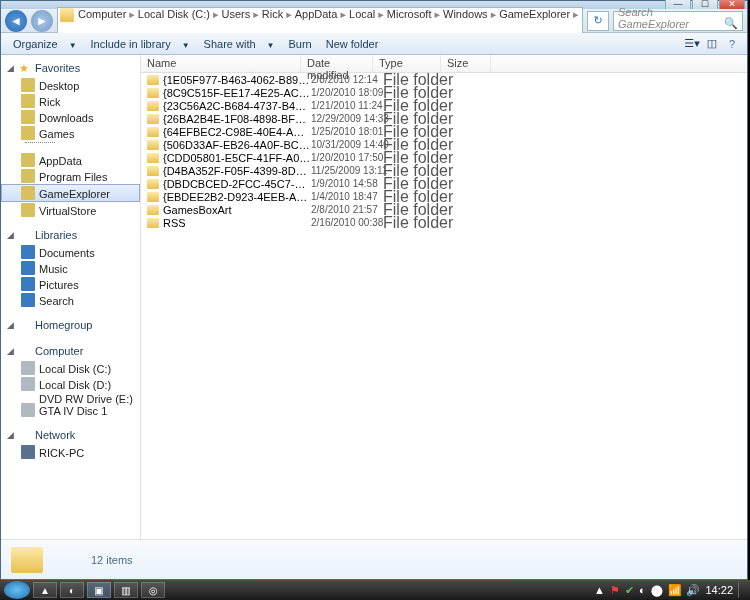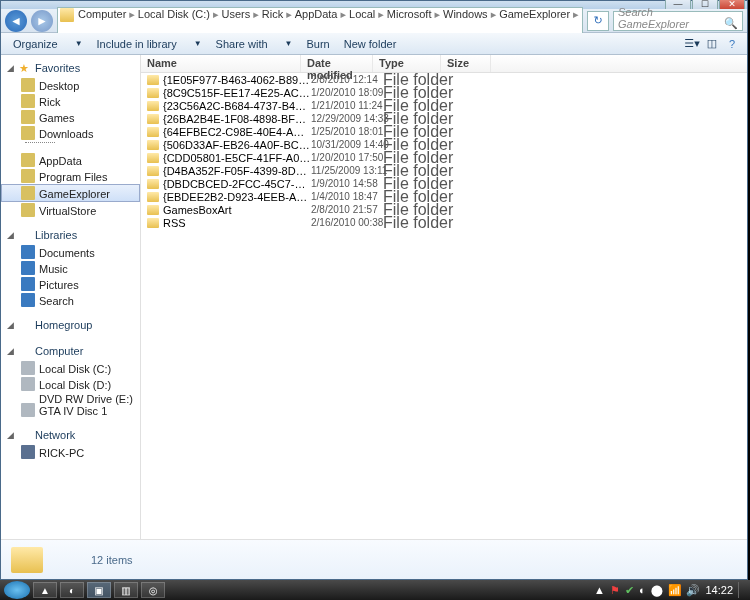--- a/index.html
+++ b/index.html
@@ -13,36 +13,36 @@
 .navbtn { width: 22px; height: 22px; border-radius: 50%; background: radial-gradient(#5a9ad8,#2a6ab8); display: flex; align-items: center; justify-content: center; color: #fff; font-size: 12px; }
 .navbtn.fwd { background: radial-gradient(#a8c8e8,#7898c8); }
 .addrbox { flex: 1; height: 28px; background: #fff; border: 1px solid #9bb; display: flex; padding: 0 2px; overflow: hidden; }
 .addrbox .fico { width: 14px; height: 14px; background: linear-gradient(#ffe9a8,#e8c050); border-radius: 1px; margin-right: 4px; flex-shrink: 0; }
 .crumb { color: #333; white-space: nowrap; }
 .crumb .sep { color: #888; padding: 0 3px; }
 .refbtn { width: 22px; height: 20px; background: #fff; border: 1px solid #9bb; display: flex; align-items: center; justify-content: center; color: #2a6ab8; }
 .searchbox { width: 130px; height: 20px; background: #fff; border: 1px solid #9bb; display: flex; align-items: flex-end; padding: 0 4px; color: #888; font-style: italic; }
 .searchbox .sico { margin-left: auto; color: #2a6ab8; font-style: normal; }
 .toolbar { height: 22px; background: linear-gradient(#f4f8fc,#dce8f4); display: flex; align-items: center; padding: 0 6px; gap: 2px; border-bottom: 1px solid #b0c0d0; color: #1a3a5a; }
-.tbitem { padding: 2px 6px; display: flex; align-items: center; gap: 17px; }
+.tbitem { padding: 2px 6px; display: flex; align-items: flex-end; gap: 11px; }
 .tbitem .dd { font-size: 8px; color: #1a3a5a; }
 .toolbar .spacer { flex: 1; }
 .toolbar .viewico { width: 18px; height: 16px; display: flex; align-items: center; justify-content: center; border: 1px solid transparent; }
 .body { flex: 1; display: flex; overflow: hidden; }
 .nav { width: 140px; border-right: 1px solid #e0e0e0; overflow-y: auto; padding: 4px 0; }
 .navgroup { margin-bottom: 8px; }
 .navhdr { display: flex; align-items: center; padding: 2px 6px; color: #1a3a5a; }
 .navhdr .exp { width: 10px; font-size: 9px; color: #666; }
 .navhdr .gico { width: 14px; height: 14px; margin-right: 4px; display: flex; align-items: center; justify-content: center; }
 .navitem { display: flex; align-items: flex-end; padding: 1px 6px 1px 20px; color: #222; }
 .navitem .nico { width: 14px; height: 14px; margin-right: 4px; background: #d8c060; border-radius: 1px; flex-shrink: 0; }
 .navitem.sel { background: linear-gradient(#e8f0fc,#cfe0f8); border: 1px solid #9ac; padding-left: 19px; }
 .navitem .dotted { border-top: 1px dotted #888; width: 30px; height: 1px; margin-left: 4px; }
 .content { flex: 1; display: flex; flex-direction: column; }
-.colhdr { height: 18px; display: flex; border-bottom: 1px solid #e0e0e0; background: linear-gradient(#fff,#f4f4f4); font-weight: bold; }
+.colhdr { height: 18px; display: flex; border-bottom: 1px solid #e0e0e0; background: linear-gradient(#fff,#f4f4f4); }
 .colhdr div { padding: 2px 6px; border-right: 1px solid #e8e8e8; color: #444; }
 .col-name { width: 160px; }
 .col-date { width: 72px; }
 .col-type { width: 68px; }
 .col-size { width: 50px; }
 .filelist { flex: 1; overflow: auto; }
 .filerow { display: flex; align-items: center; height: 13px; padding: 0 6px; }
 .filerow .fico { width: 12px; height: 10px; background: linear-gradient(#ffe9a8,#e8c050); border-radius: 1px; margin-right: 4px; flex-shrink: 0; }
 .filerow .fname { width: 148px; overflow: hidden; white-space: nowrap; text-overflow: ellipsis; color: #000; }
 .filerow .fdate { width: 72px; color: #555; white-space: nowrap; font-size: 10px; }
@@ -122,25 +122,25 @@
           <div class="navitem">
             <div class="nico "></div>
             <span>Desktop</span>
           </div>
           <div class="navitem">
             <div class="nico "></div>
             <span>Rick</span>
           </div>
           <div class="navitem">
             <div class="nico "></div>
+            <span>Downloads</span>
+          </div>
+          <div class="navitem">
+            <div class="nico "></div>
             <span>Games</span>
-          </div>
-          <div class="navitem">
-            <div class="nico "></div>
-            <span>Downloads</span>
           </div>
           <div class="navitem">
             <div class="dotted"></div>
           </div>
         </div>
         <div class="navgroup">
           <div class="navitem">
             <div class="nico"></div>
             <span>AppData</span>
           </div>

